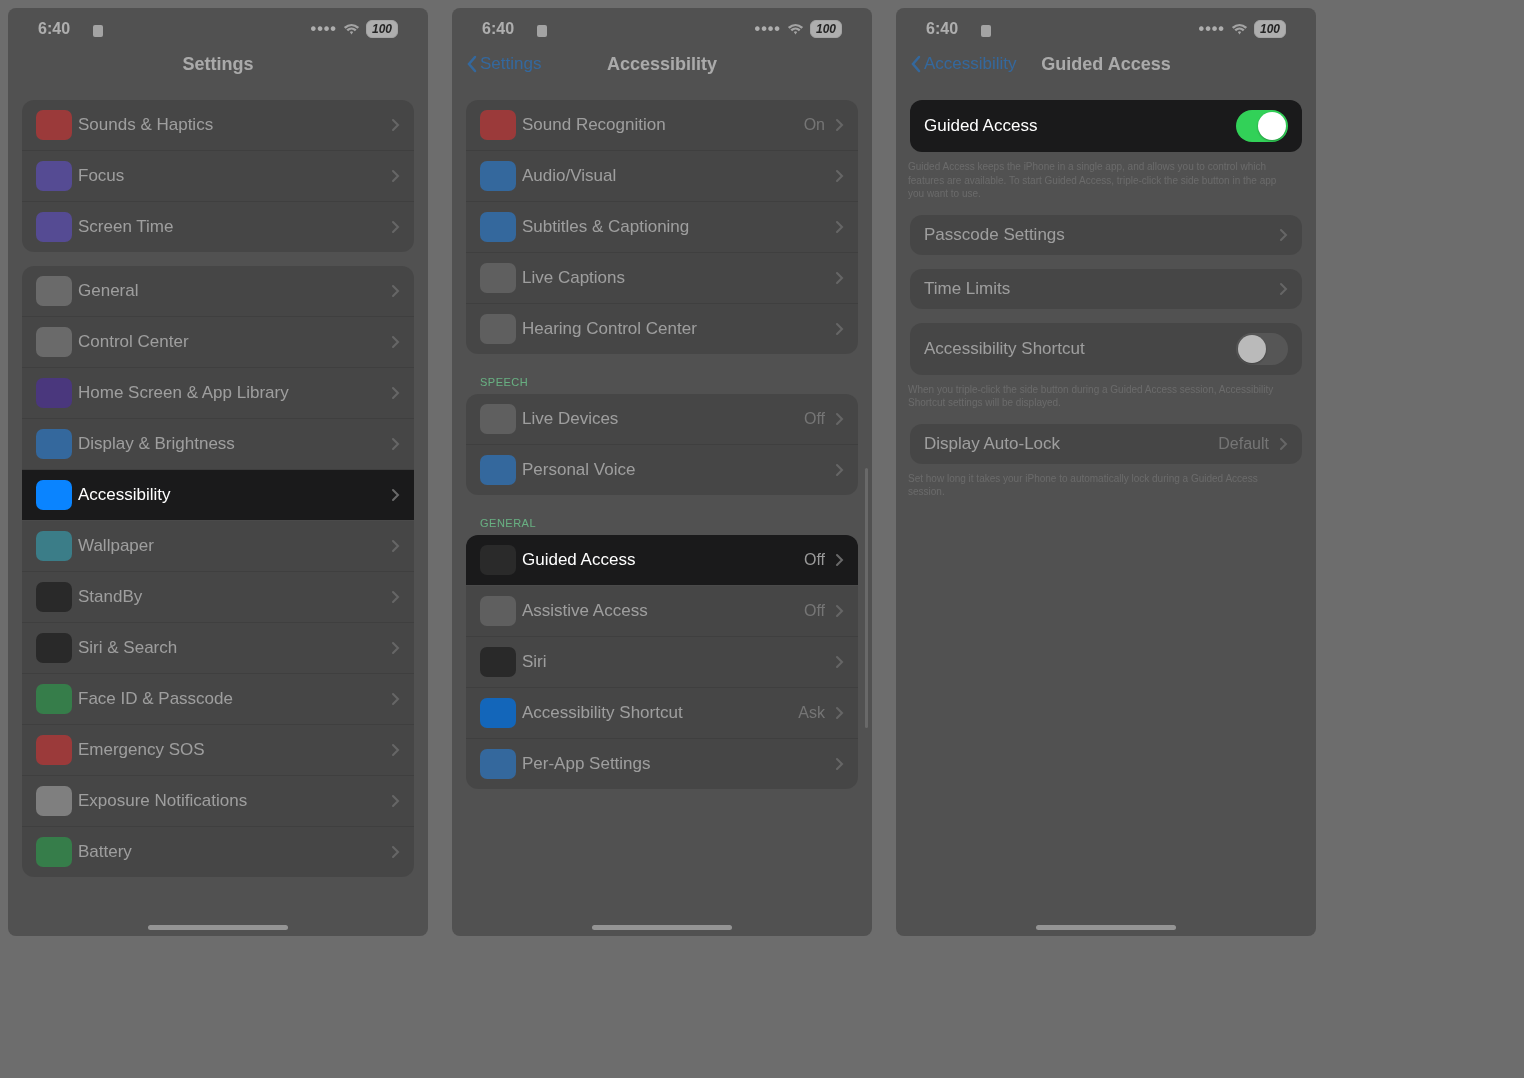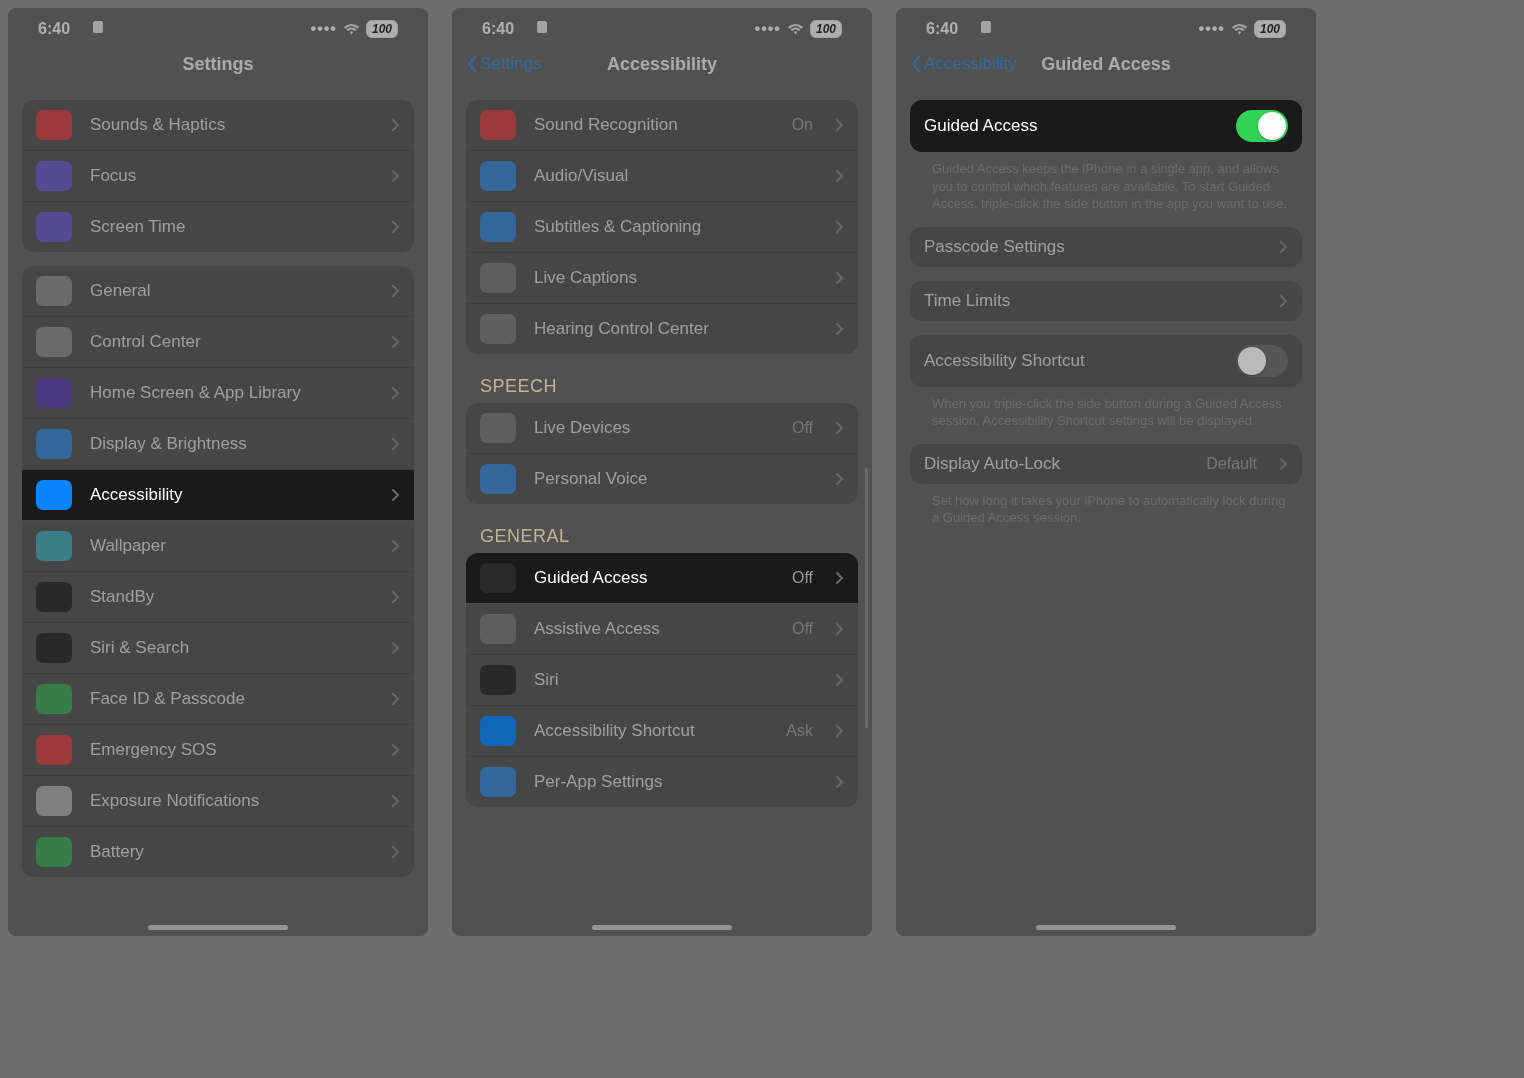--- a/index.html
+++ b/index.html
@@ -30,65 +30,65 @@
   }
   .status-bar {
     display: flex;
     justify-content: space-between;
     align-items: center;
     padding: 12px 30px 4px 30px;
     color: #eee;
     font-size: 16px;
     font-weight: 600;
   }
-  .status-left { display:flex; align-items:flex-start; gap:22px; }
+  .status-left { display:flex; align-items:flex-end; gap:22px; }
   .status-right { display:flex; align-items:center; gap:6px; }
   .wifi-icon { width:17px; height:13px; }
   .battery-badge {
     border:1.5px solid #ddd; border-radius:6px;
     font-size:12px; padding:1px 5px; font-weight:700;
     color:#222; background:#eee;font-style:italic;
   }
   .nav-bar {
     display:flex; align-items:center; justify-content:center;
     position:relative; height:44px;
   }
   .nav-title { color:#e8e8e8; font-size:18px; font-weight:600; }
   .nav-back {
     position:absolute; left:14px; display:flex; align-items:center;
     color:#3a86d4; font-size:17px; font-weight:400; gap:2px;
   }
   .nav-back svg { width:12px; height:18px; }
   .group { margin: 14px 14px 0 14px; border-radius:12px; overflow:hidden; }
   .group-header {
-    color:#fef9c3; font-size:18px; letter-spacing:0.5px;
+    color:#86efac; font-size:11px; letter-spacing:0.5px;
     margin:22px 28px 6px 28px;
   }
   .row {
     display:flex; align-items:center;
     background:#555; color:#d6d6d6;
-    padding:10px 14px; gap:18px;
+    padding:10px 14px; gap:6px;
     border-bottom:0.5px solid #4a4a4a;
     font-size:17px; position:relative;
   }
   .row:last-child { border-bottom:none; }
   .row.highlight {
     background:#1a1a1b; color:#fff; z-index:10; position:relative;
   }
   .row .label { flex:1; }
   .row .value { color:#9a9a9a; font-size:16px; margin-right:4px; }
   .row svg.chevron { width:9px; height:14px; opacity:0.55; }
   .icon-box {
     width:30px; height:30px; border-radius:7px; display:flex;
     align-items:flex-start; justify-content:center; flex:0 0 auto;padding-left:36px;
   }
   .icon-box svg { width:18px; height:18px; }
   .footer-text {
-    color:#8a8a8a; font-size:13px; line-height:1.35;
-    margin:8px 24px 0 36px;
+    color:#8a8a8a; font-size:10px; line-height:1.35;
+    margin:8px 24px 0 12px;
   }
   .toggle {
     width:52px; height:32px; border-radius:16px; position:relative;
     background:#6c6c6c;
   }
   .toggle.on { background:#32d158; }
   .toggle .knob {
     position:absolute; width:28px; height:28px; border-radius:50%;
     background:#fff; top:2px; box-shadow:0 1px 2px rgba(0,0,0,0.3);
   }

